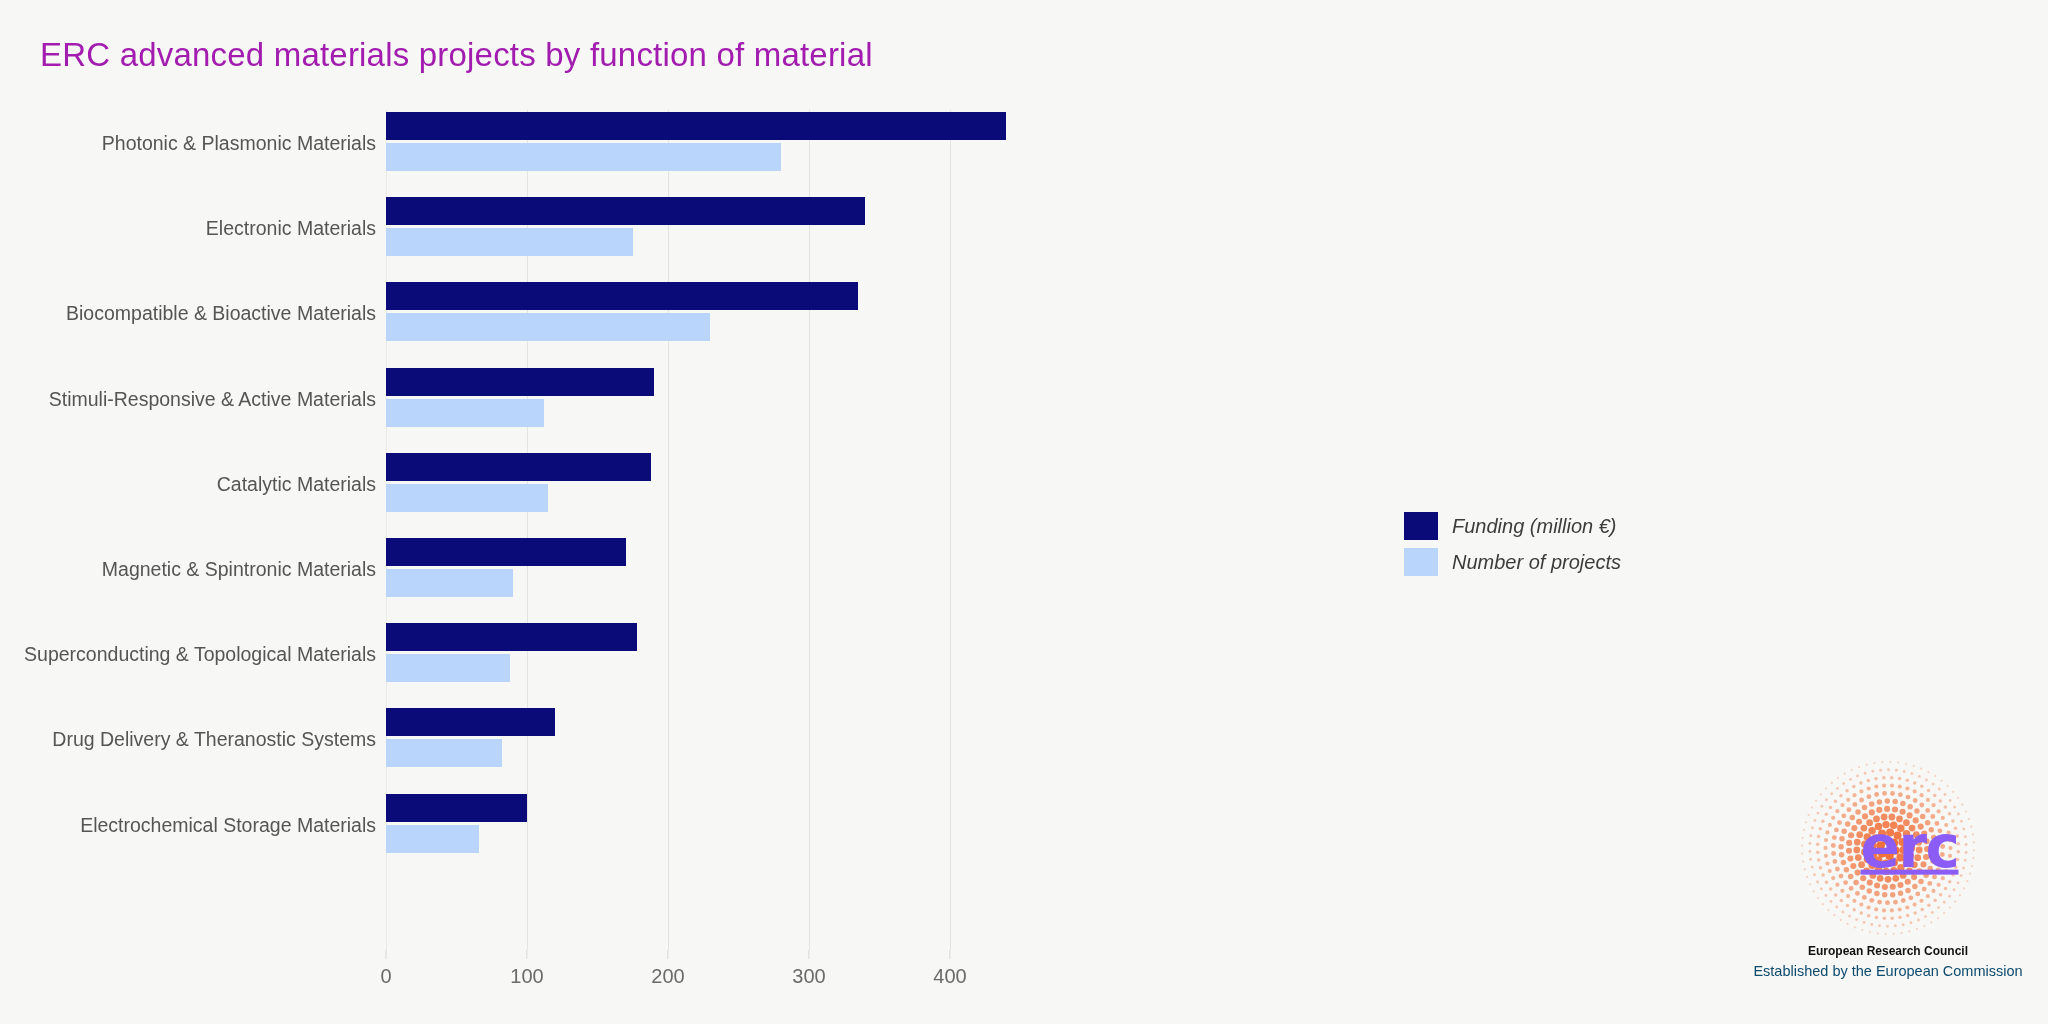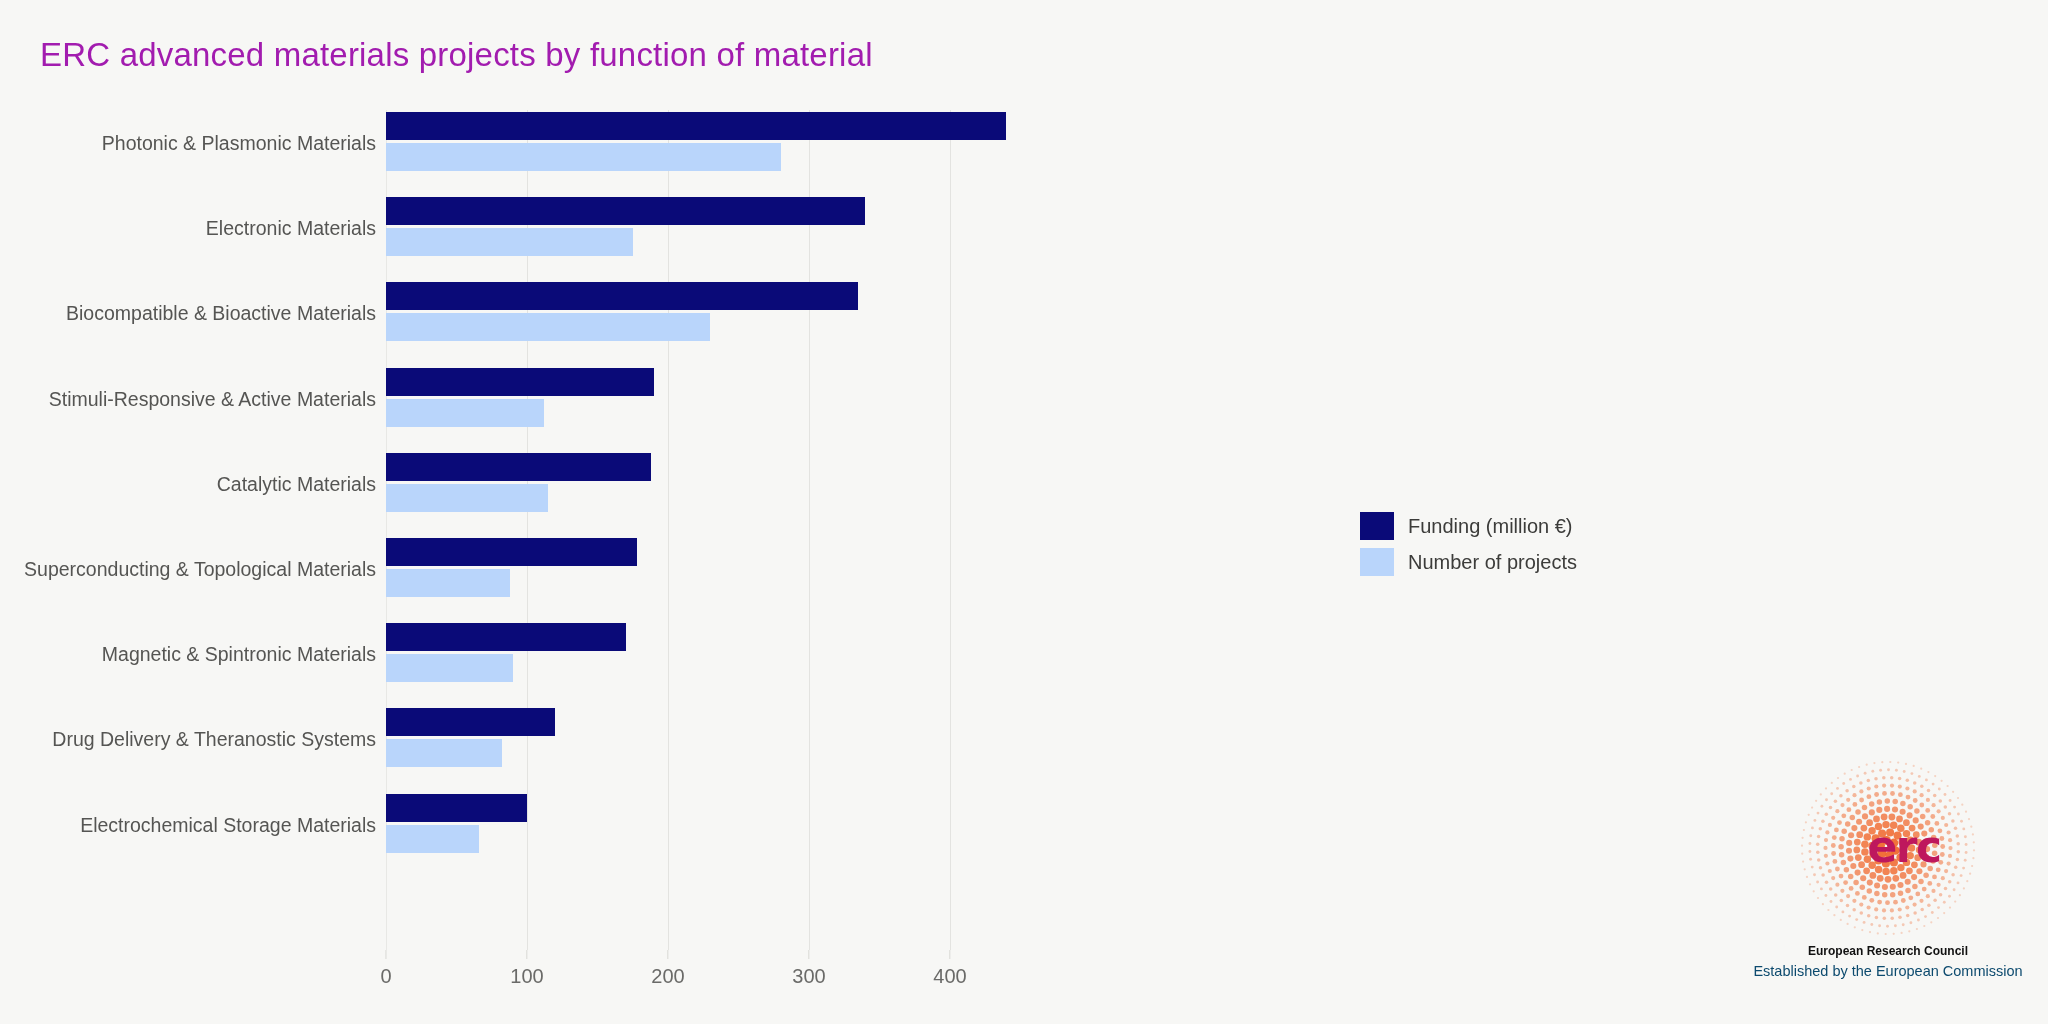--- a/index.html
+++ b/index.html
@@ -81,21 +81,21 @@
   }
   .tick .tlabel{
     display:block;
     font-size:20px;
     color:#6a6a68;
   }
 
   
   #legend{
     position:absolute;
-    left:1360px; top:512px;
+    left:1404px; top:512px;font-style:italic;
   }
   .legend-item{
     display:flex;align-items:center;
     margin-bottom:8px;
   }
   .swatch{
     width:34px;height:28px;
     margin-right:14px;
     flex:0 0 auto;
   }
@@ -109,25 +109,26 @@
   #erc-logo{
     position:absolute;
     left:1738px; top:758px;
     width:300px; text-align:center;
   }
   #erc-mark{position:relative;width:180px;height:180px;margin:0 auto;}
   #erc-wordmark{
     position:absolute;
     left:50%;top:50%;
     transform:translate(-28%,-52%);
-    font-size:44px;
+    font-size:58px;
     font-weight:700;
-    color:#be185d;
+    color:#8b5cf6;
     letter-spacing:-1.5px;
     font-family:"DejaVu Sans", sans-serif;
+    text-decoration:underline;
   }
   #erc-name{
     margin-top:6px;
     font-size:12px;
     font-weight:700;
     color:#111;
     white-space:nowrap;
   }
   #erc-sub{
     margin-top:5px;
@@ -169,28 +170,28 @@
         <div class="cat-label">Stimuli-Responsive &amp; Active Materials</div>
         <div class="bar funding" style="width: 267.9px; background: rgb(10, 10, 120);"></div>
         <div class="bar projects" style="width: 157.92px; background: rgb(185, 213, 251);"></div>
       </div>
       <div class="row">
         <div class="cat-label">Catalytic Materials</div>
         <div class="bar funding" style="width: 265.08px; background: rgb(10, 10, 120);"></div>
         <div class="bar projects" style="width: 162.15px; background: rgb(185, 213, 251);"></div>
       </div>
       <div class="row">
+        <div class="cat-label">Magnetic &amp; Spintronic Materials</div>
+        <div class="bar funding" style="width: 239.7px; background: rgb(10, 10, 120);"></div>
+        <div class="bar projects" style="width: 126.9px; background: rgb(185, 213, 251);"></div>
+      </div>
+      <div class="row">
         <div class="cat-label">Superconducting &amp; Topological Materials</div>
         <div class="bar funding" style="width: 250.98px; background: rgb(10, 10, 120);"></div>
         <div class="bar projects" style="width: 124.08px; background: rgb(185, 213, 251);"></div>
-      </div>
-      <div class="row">
-        <div class="cat-label">Magnetic &amp; Spintronic Materials</div>
-        <div class="bar funding" style="width: 239.7px; background: rgb(10, 10, 120);"></div>
-        <div class="bar projects" style="width: 126.9px; background: rgb(185, 213, 251);"></div>
       </div>
       <div class="row">
         <div class="cat-label">Drug Delivery &amp; Theranostic Systems</div>
         <div class="bar funding" style="width: 169.2px; background: rgb(10, 10, 120);"></div>
         <div class="bar projects" style="width: 115.62px; background: rgb(185, 213, 251);"></div>
       </div>
       <div class="row">
         <div class="cat-label">Electrochemical Storage Materials</div>
         <div class="bar funding" style="width: 141px; background: rgb(10, 10, 120);"></div>
         <div class="bar projects" style="width: 93.06px; background: rgb(185, 213, 251);"></div>

